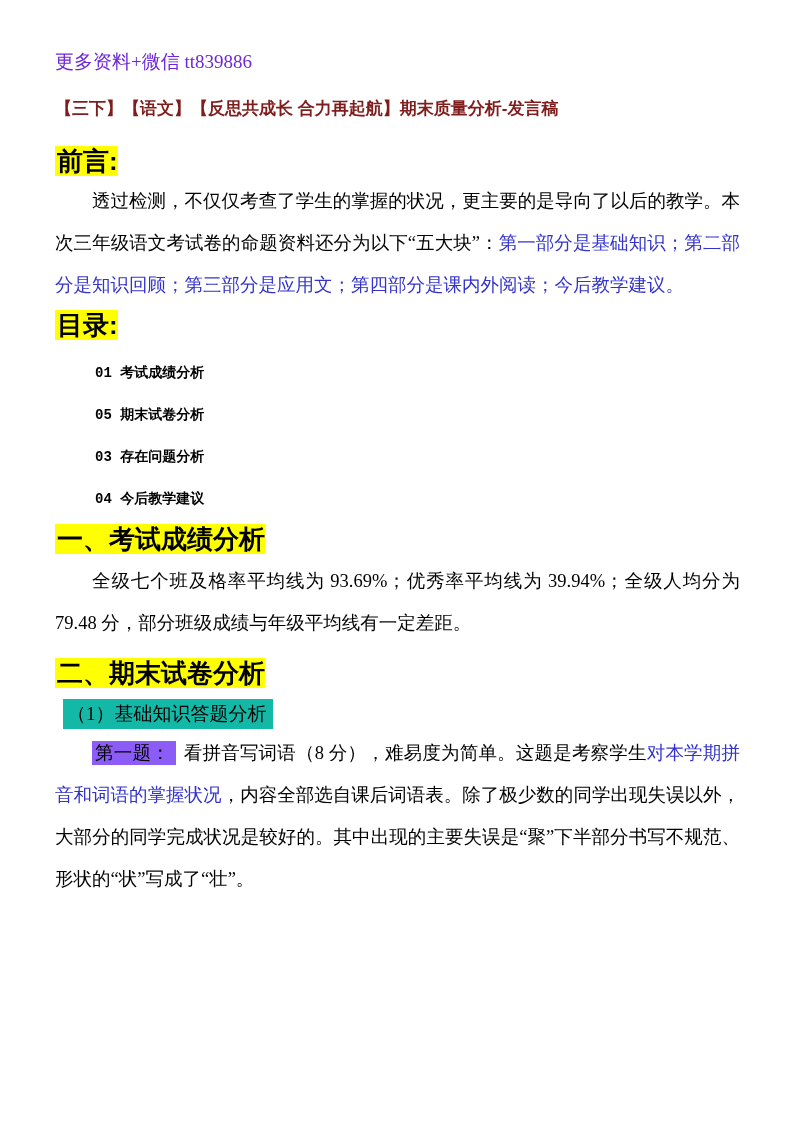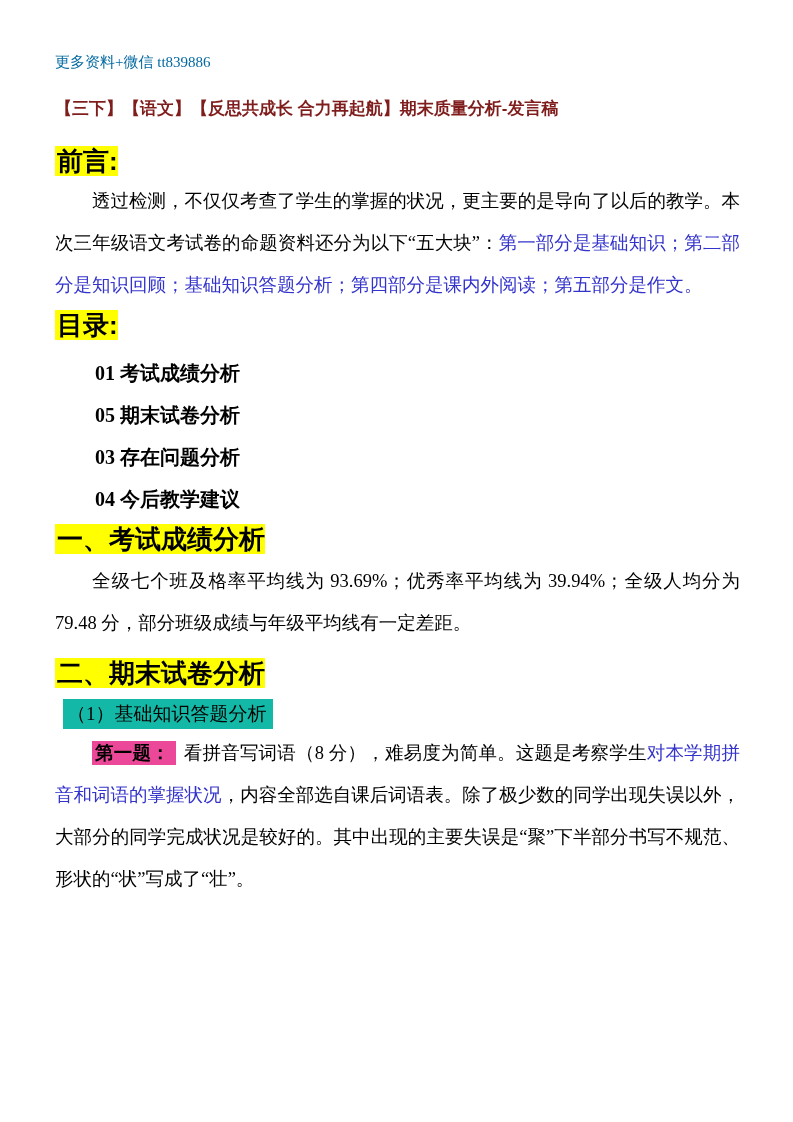--- a/index.html
+++ b/index.html
@@ -9,23 +9,23 @@
     width: 793px;
     height: 1122px;
     margin: 0 auto;
     background: #ffffff;
     padding: 52px 53px 0 55px;
     overflow: hidden;
     font-family: "Liberation Serif", "DejaVu Serif", serif;
     color: #000000;
   }
   .watermark {
-    font-size: 15px;
+    font-size: 19px;
     line-height: 20px;
-    color: #0369a1;
+    color: #6d28d9;
     font-family: "Liberation Serif", "DejaVu Serif", serif;
   }
   .doc-title {
     margin-top: 21px;
     font-size: 17px;
     line-height: 32px;
     font-weight: bold;
     color: #7f1d1d;
     font-family: "Liberation Sans", "DejaVu Sans", sans-serif;
     white-space: nowrap;
@@ -61,48 +61,47 @@
     text-indent: 2em;
     color: #000000;
   }
   .para-1 { margin-top: 2px; }
   .para-2 { margin-top: 0; }
   .para-scores { margin-top: 2px; }
   .para-q1 { margin-top: 2px; }
   .blue-text { color: #3333CC; }
   .toc-list { margin-top: 8px; }
   .toc-item {
-    font-size: 20px;
+    font-size: 14px;
     line-height: 42px;
     font-weight: bold;
-    font-family: Liberation Serif, serif;
+    font-family: Liberation Mono, monospace;
     padding-left: 40px;
   }
   .q1-label {
-    background: #ec4899;
+    background: #8b5cf6;
     padding: 2px 6px 2px 3px;
     margin-right: 8px;
-    font-weight: bold;
   }
 </style>
 </head>
 <body>
 
 <div class="page">
 
   <div class="watermark">更多资料+微信 tt839886</div>
 
   <div class="doc-title">【三下】【语文】【反思共成长 合力再起航】期末质量分析-发言稿</div>
 
   <div class="hl-line hl-preface">
     <span class="hl">前言:</span>
   </div>
 
 
-  <div class="body-para para-2"><span>透过检测，不仅仅考查了学生的掌握的状况，更主要的是导向了以后的教学。本次三年级语文考试卷的命题资料还分为以下“五大块”：</span><span class="blue-text">第一部分是基础知识；第二部分是知识回顾；基础知识答题分析；第四部分是课内外阅读；第五部分是作文。</span></div>
+  <div class="body-para para-2"><span>透过检测，不仅仅考查了学生的掌握的状况，更主要的是导向了以后的教学。本次三年级语文考试卷的命题资料还分为以下“五大块”：</span><span class="blue-text">第一部分是基础知识；第二部分是知识回顾；第三部分是应用文；第四部分是课内外阅读；今后教学建议。</span></div>
 
   <div class="hl-line hl-toc">
     <span class="hl">目录:</span>
   </div>
 
   <div class="toc-list">
     <div class="toc-item">01 考试成绩分析</div>
     <div class="toc-item">05 期末试卷分析</div>
     <div class="toc-item">03 存在问题分析</div>
     <div class="toc-item">04 今后教学建议</div>

